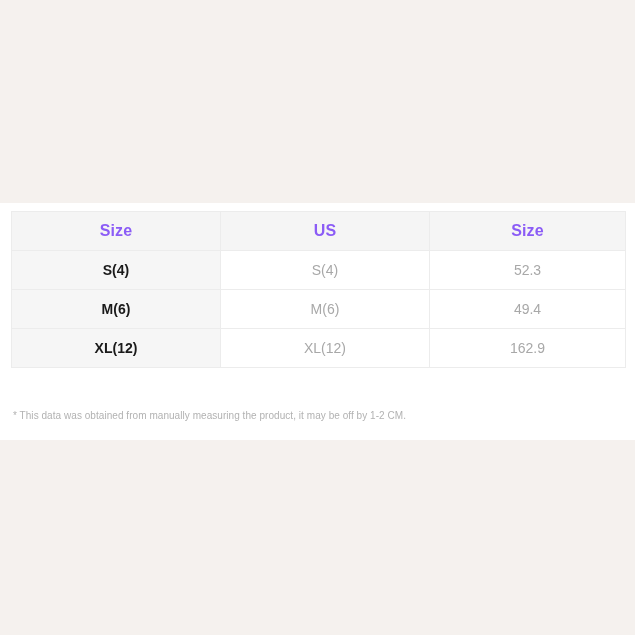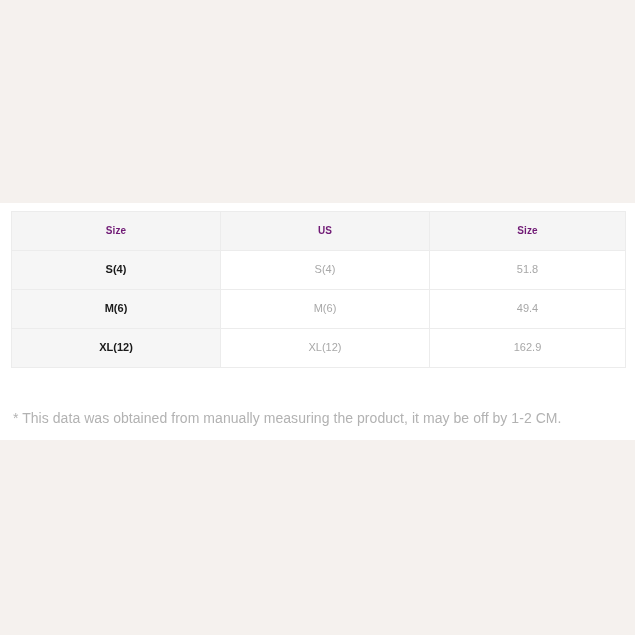--- a/index.html
+++ b/index.html
@@ -49,30 +49,30 @@
   table.size-table col.c-us   { width: 209px; }
   table.size-table col.c-bust { width: 196px; }
 
   table.size-table th,
   table.size-table td {
     border: 1px solid #ececec;
     height: 38px;
     padding: 0 6px;
     text-align: center;
     vertical-align: middle;
-    font-size: 11px;
+    font-size: 14px;
     line-height: 1.2;
   }
 
   
   table.size-table thead th {
     background: #f5f5f5;
-    color: #701a75;
+    color: #8b5cf6;
     font-weight: bold;
-    font-size: 10px;
+    font-size: 16px;
     letter-spacing: 0.1px;
   }
 
   
   table.size-table tbody td.size-cell {
     background: #f6f6f6;
     color: #1a1a1a;
     font-weight: bold;
   }
 
@@ -81,21 +81,21 @@
     background: #ffffff;
     color: #a8a8a8;
     font-weight: normal;
   }
 
   .footnote {
     position: absolute;
     left: 13px;
     top: 206px;
     width: 610px;
-    font-size: 14px;
+    font-size: 10px;
     color: #b2b2b2;
     line-height: 1.3;
     letter-spacing: 0.05px;
     white-space: nowrap;
   }
 </style>
 </head>
 <body>
 
 <div class="page">
@@ -113,21 +113,21 @@
           <tr>
             <th>Size</th>
             <th>US</th>
             <th>Size</th>
           </tr>
         </thead>
         <tbody>
           <tr>
             <td class="size-cell">S(4)</td>
             <td class="data-cell">S(4)</td>
-            <td class="data-cell">51.8</td>
+            <td class="data-cell">52.3</td>
           </tr>
           <tr>
             <td class="size-cell">M(6)</td>
             <td class="data-cell">M(6)</td>
             <td class="data-cell">49.4</td>
           </tr>
           <tr>
             <td class="size-cell">XL(12)</td>
             <td class="data-cell">XL(12)</td>
             <td class="data-cell">162.9</td>

